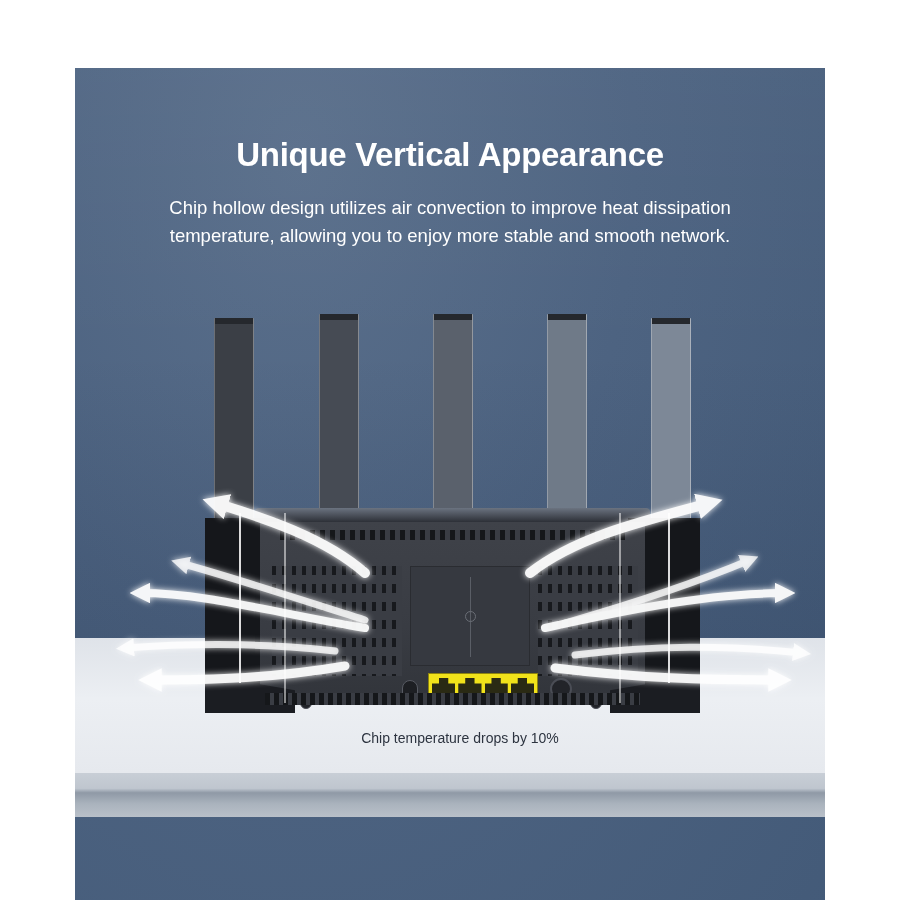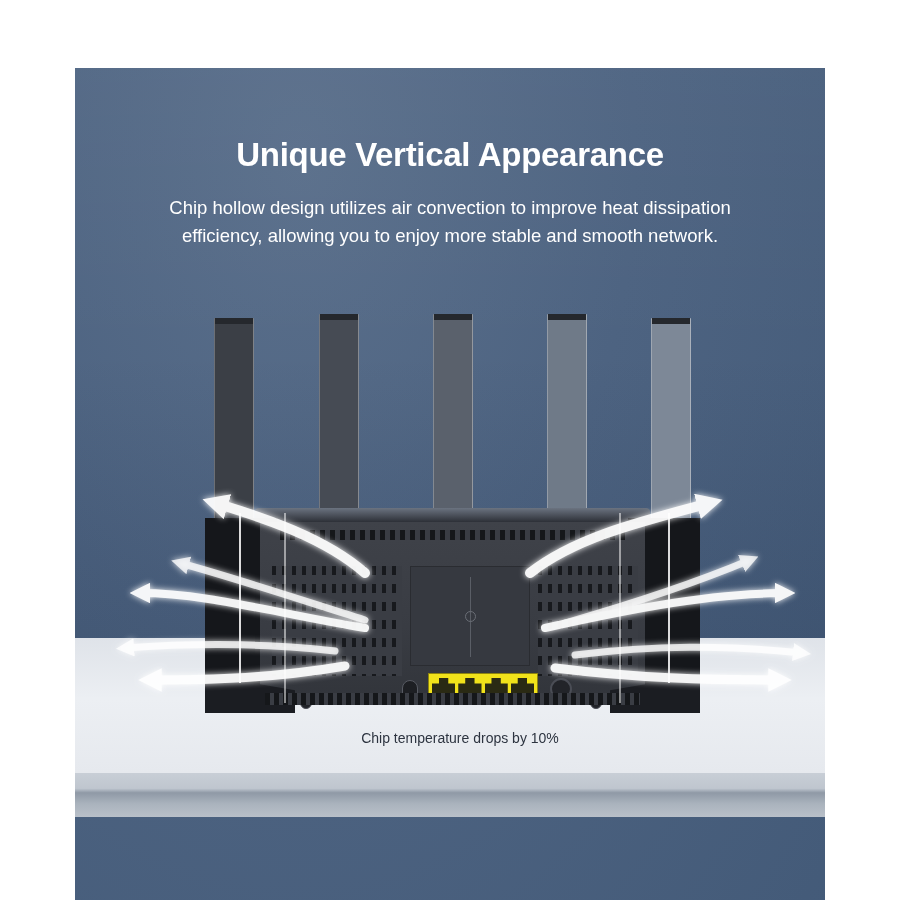--- a/index.html
+++ b/index.html
@@ -129,21 +129,21 @@
 <body>
 
 <div class="panel">
   <div class="wall-shade"></div>
   <div class="shelf-top"></div>
   <div class="shelf-edge"></div>
 
   <h1 class="title">Unique Vertical Appearance</h1>
   <div class="subtitle">
     <div>Chip hollow design utilizes air convection to improve heat dissipation</div>
-    <div>efficiency, allowing you to enjoy more stable and smooth network.</div>
+    <div>temperature, allowing you to enjoy more stable and smooth network.</div>
   </div>
 
   <div class="antenna" style="left:139px; top:250px; height:205px; background:#3b3f46;"></div>
   <div class="antenna" style="left:244px; top:246px; height:209px; background:#464b54;"></div>
   <div class="antenna" style="left:358px; top:246px; height:209px; background:#5a616c;"></div>
   <div class="antenna" style="left:472px; top:246px; height:209px; background:#6f7a88;"></div>
   <div class="antenna" style="left:576px; top:250px; height:205px; background:#7d8897;"></div>
 
   <div class="router">
     <div class="top-lip"></div>

